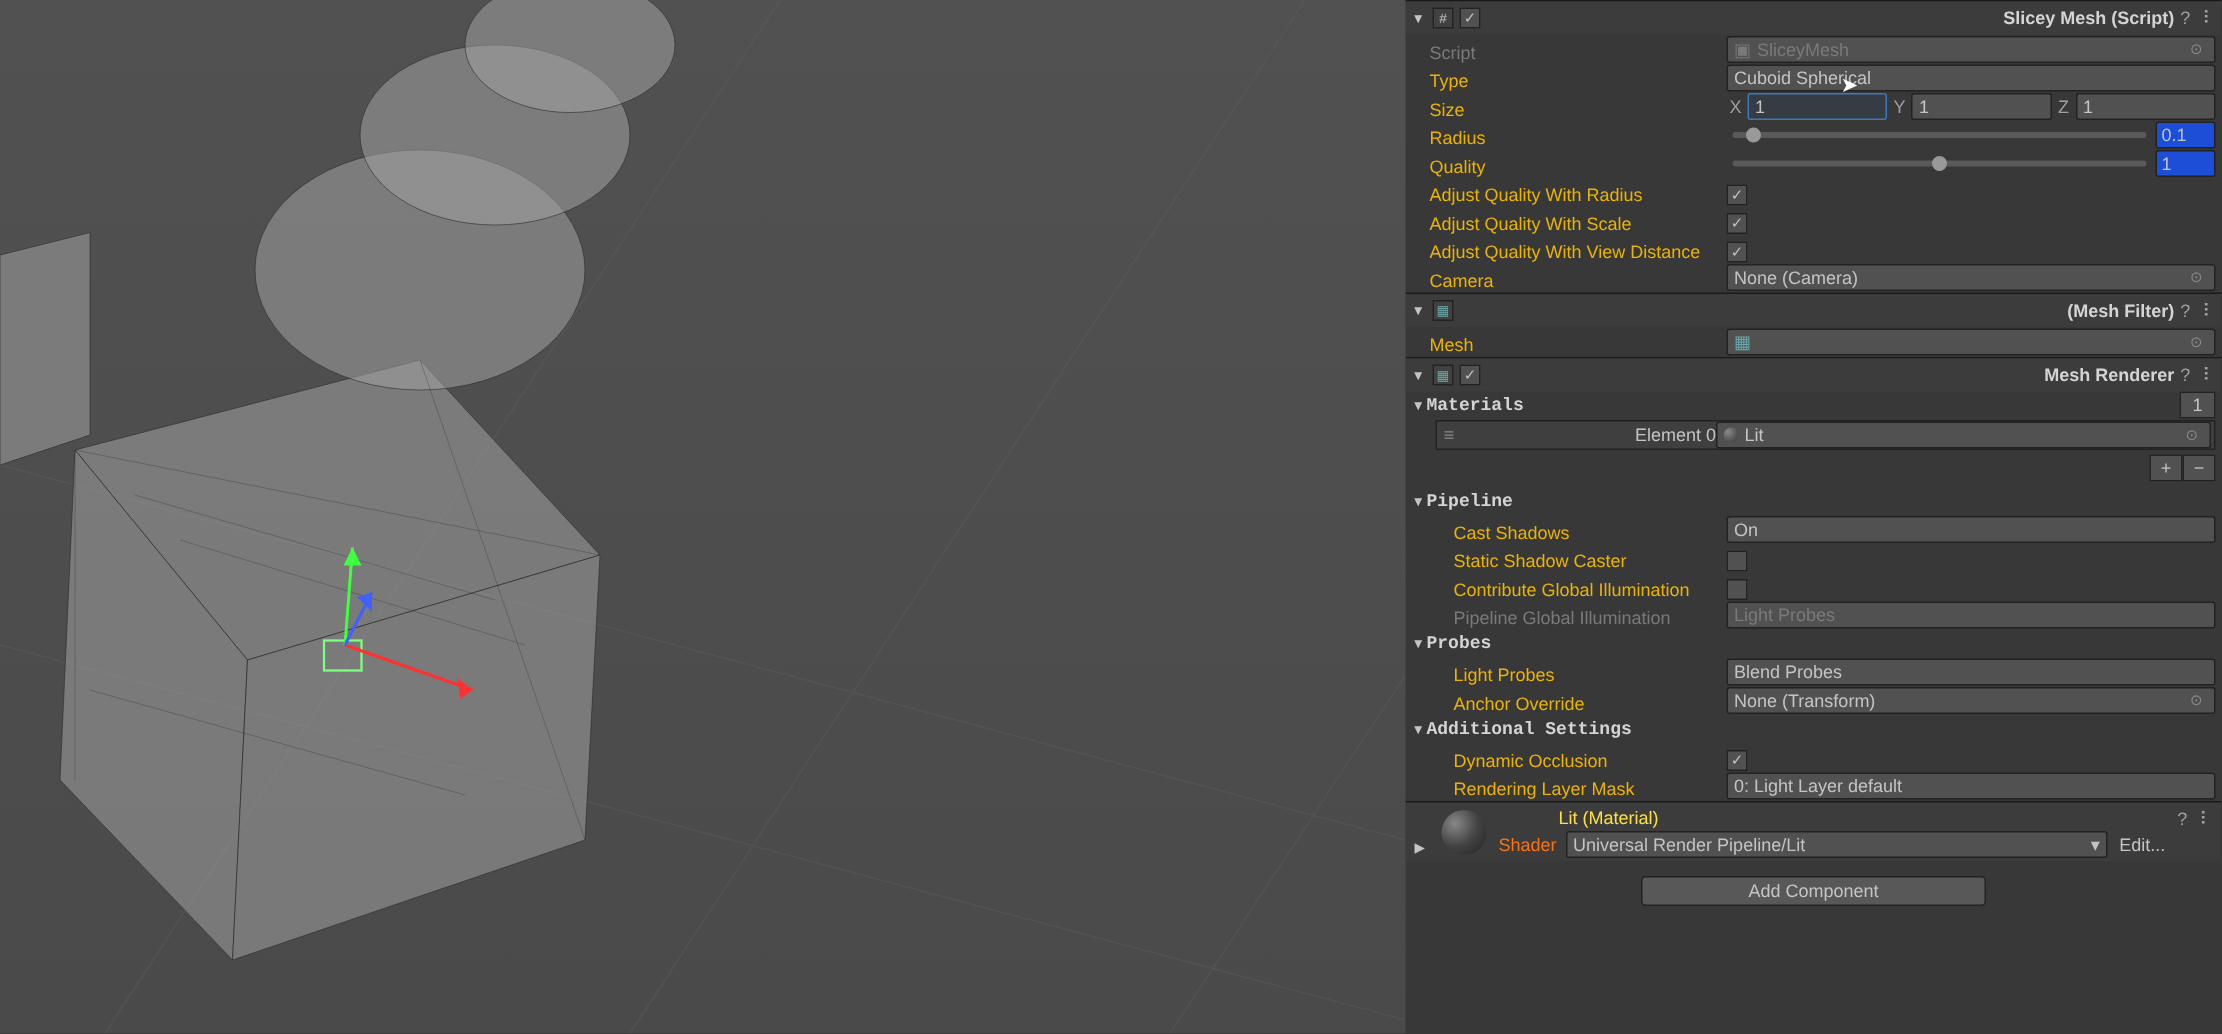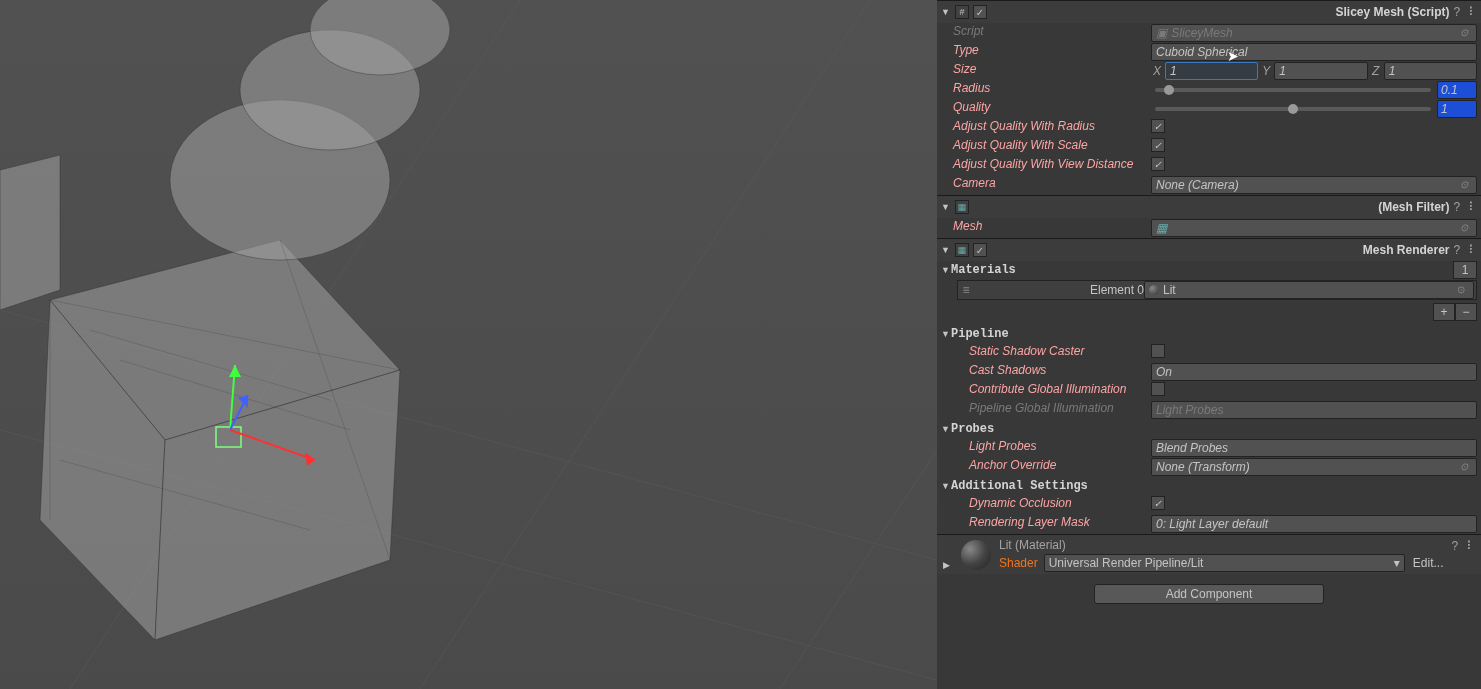--- a/index.html
+++ b/index.html
@@ -8,22 +8,22 @@
   .viewport svg { position: absolute; inset: 0; }
   .inspector { width: 544px; height: 689px; background: #383838; color: #c4c4c4; font-size: 12px; overflow-y: auto; }
   .component { border-top: 1px solid #1a1a1a; }
   .comp-header { display: flex; align-items: center; height: 22px; background: #3c3c3c; padding: 0 4px; gap: 4px; }
   .toggle-arrow { width: 10px; color: #c4c4c4; cursor: pointer; font-size: 9px; user-select: none; }
   .comp-icon { width: 14px; height: 14px; background: #414141; border: 1px solid #222; display:flex; align-items:center; justify-content:center; font-size:9px;}
   .comp-title { font-weight: bold; flex: 1; color: #d4d4d4; text-align: right; }
   .header-icons { display:flex; gap:8px; color:#a0a0a0; }
   .header-icons span { cursor:pointer; font-size:12px; }
   .checkbox { width: 14px; height: 14px; border: 1px solid #222; background: #515151; display:flex; align-items:center; justify-content:center; cursor:pointer; font-size:10px; color:#c4c4c4;}
-  .row { display: flex; align-items: flex-start; min-height: 18px; margin: 1px 0; padding: 0 4px 0 14px; font-style: italic; }
-  .label { width: 200px; color: #fca5a5; padding-left: 2px;}
+  .row { display: flex; align-items: flex-end; min-height: 18px; margin: 1px 0; padding: 0 4px 0 14px; }
+  .label { width: 200px; color: #eab308; padding-left: 2px;}
   .label.disabled { color: #7a7a7a; }
   .label.sub { padding-left: 18px; width: 200px;}
   .field-area { flex: 1; display:flex; align-items:center; gap:2px; }
   .text-field, .obj-field, .drop-field { flex:1; height: 18px; background: #515151; border: 1px solid #222; border-radius: 2px; padding: 0 4px; color:#c4c4c4; display:flex; align-items:center;}
   .text-field.focus { border-color:#3a79bb; background:#2c5d8f22;}
   .obj-field { position: relative; }
   .obj-pick { position:absolute; right:2px; top:2px; width:14px; height:14px; color:#888; font-size:10px;}
   .xyz-label { width:12px; text-align:center; color:#a0a0a0; }
   .slider-track { flex:1; height: 4px; background:#5a5a5a; border-radius:2px; position:relative; margin: 0 4px;}
   .slider-thumb { position:absolute; width:10px; height:10px; background:#999; border-radius:50%; top:-3px; transform:translateX(-50%); cursor:pointer;}
@@ -239,31 +239,31 @@
     <div class="plusminus">
       <span class="pm-btn">+</span>
       <span class="pm-btn">−</span>
     </div>
 
     <div class="group-header">
       <span class="toggle-arrow">▼</span>
       <span class="group-title">Pipeline</span>
     </div>
     <div class="row">
-      <span class="label sub">Static Shadow Caster</span>
-      <div class="field-area">
-            <span class="checkbox"></span>
-          </div>
-    </div>
-    <div class="row">
       <span class="label sub">Cast Shadows</span>
       <div class="field-area">
             <div class="drop-field">
               <span>On</span>
             </div>
+          </div>
+    </div>
+    <div class="row">
+      <span class="label sub">Static Shadow Caster</span>
+      <div class="field-area">
+            <span class="checkbox"></span>
           </div>
     </div>
     <div class="row">
       <span class="label sub">Contribute Global Illumination</span>
       <div class="field-area">
             <span class="checkbox"></span>
           </div>
     </div>
     <div class="row">
       <span class="label sub disabled">Pipeline Global Illumination</span>
@@ -313,21 +313,21 @@
               <span>0: Light Layer default</span>
             </div>
           </div>
     </div>
   </div>
 
   <div class="mat-header">
     <span class="toggle-arrow" style="align-self:flex-end;margin-bottom:4px;">▶</span>
     <div class="mat-sphere"></div>
     <div style="flex:1;display:flex;flex-direction:column;gap:2px;">
-      <span style="color:#a3a3a3;">Lit (Material)</span>
+      <span style="color:#fde047;margin-left:40px;">Lit (Material)</span>
       <div style="display:flex;align-items:center;gap:6px;">
         <span style="color:#f97316;">Shader</span>
         <div class="drop-field" style="flex:1;">
               <span>Universal Render Pipeline/Lit</span>
               <span style="margin-left:auto;">▾</span>
             </div>
         <span style="margin-left:2px;">Edit...</span>
       </div>
     </div>
     <div class="header-icons" style="align-self:flex-start;margin-top:4px;">

